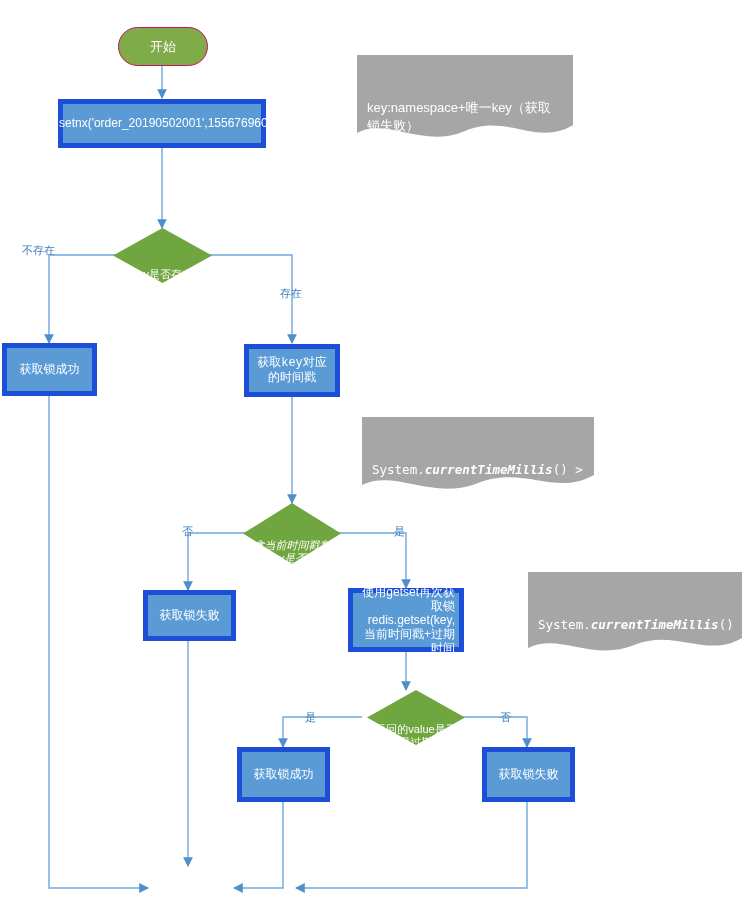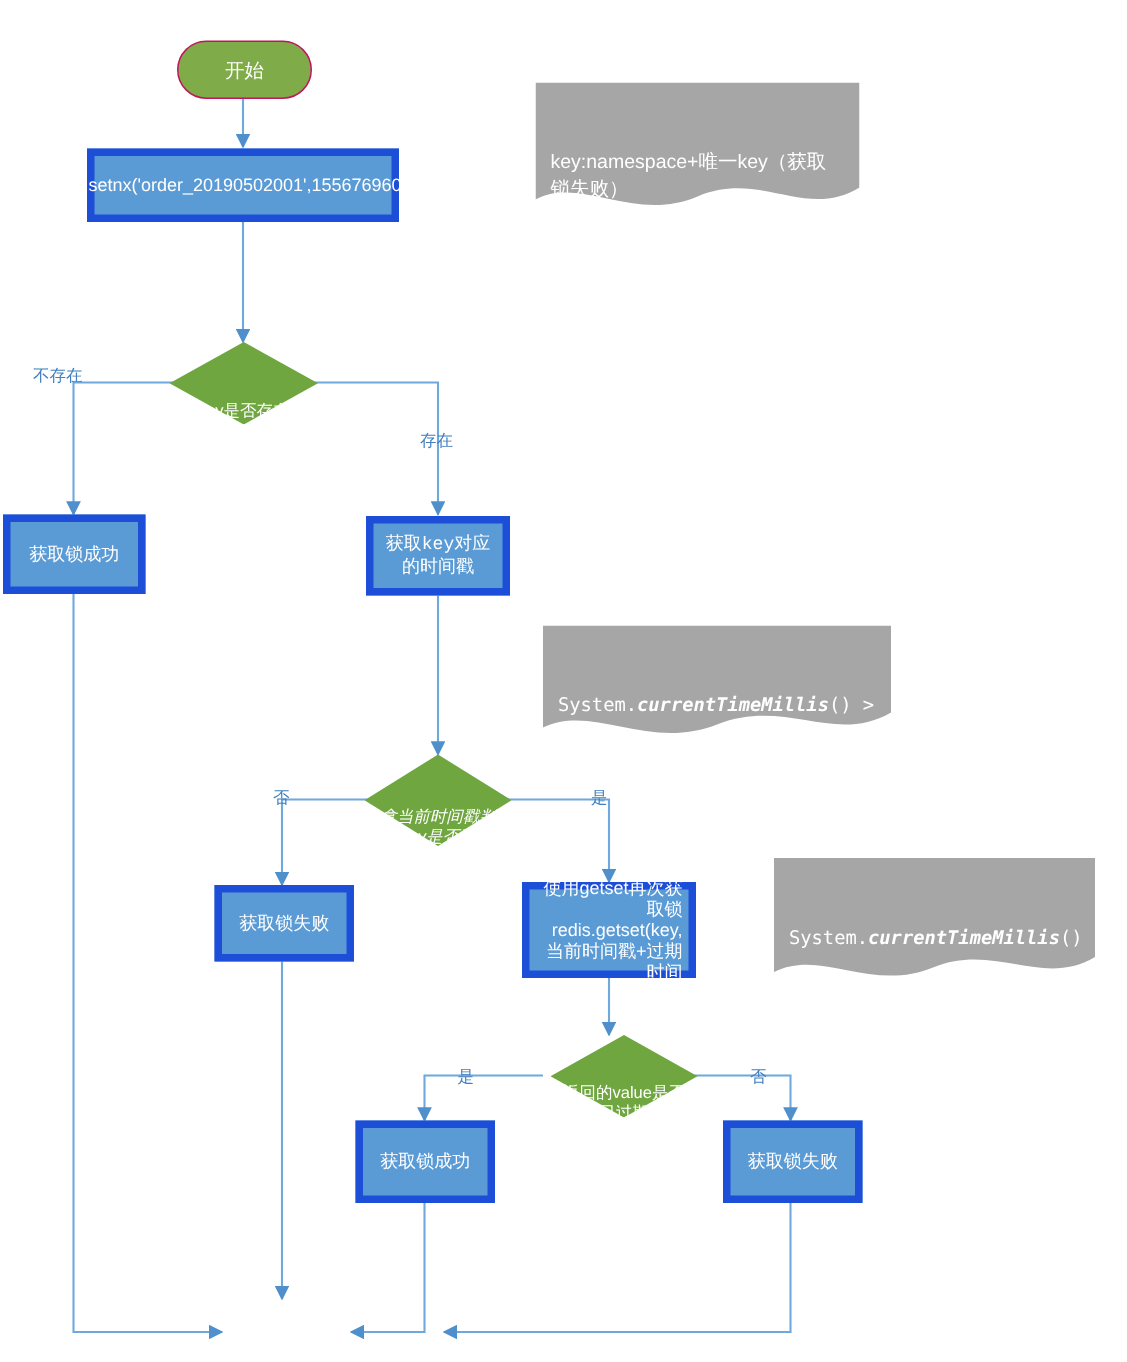--- a/index.html
+++ b/index.html
@@ -218,21 +218,21 @@
   </div>
 
   <div class="note mono" style="left:362px; top:417px; width:232px; height:80px;">
     <svg class="note-bg" viewBox="0 0 232 80" preserveAspectRatio="none" xmlns="http://www.w3.org/2000/svg">
       <path d="M0,0 H232 V58 C194,80 162,48 116,66 C70,84 34,52 0,68 Z" fill="#A6A6A6"></path>
     </svg>
     <span class="ntext"><span>System.</span><em>currentTimeMillis</em><span>() &gt;</span></span>
     <span class="ntext">(redis.get(key)</span>
   </div>
 
-  <div class="note mono" style="left:516px; top:572px; width:214px; height:87px;">
+  <div class="note mono" style="left:528px; top:572px; width:214px; height:87px;">
     <svg class="note-bg" viewBox="0 0 218 87" preserveAspectRatio="none" xmlns="http://www.w3.org/2000/svg">
       <path d="M0,0 H218 V66 C182,87 150,56 108,73 C66,90 32,60 0,76 Z" fill="#A6A6A6"></path>
     </svg>
     <span class="ntext"><span>System.</span><em>currentTimeMillis</em><span>()</span></span>
     <span class="ntext">&gt;redis.getSet(key, 当前时间</span>
     <span class="ntext">戳+过期时间)</span>
   </div>
 
 </div>
 

